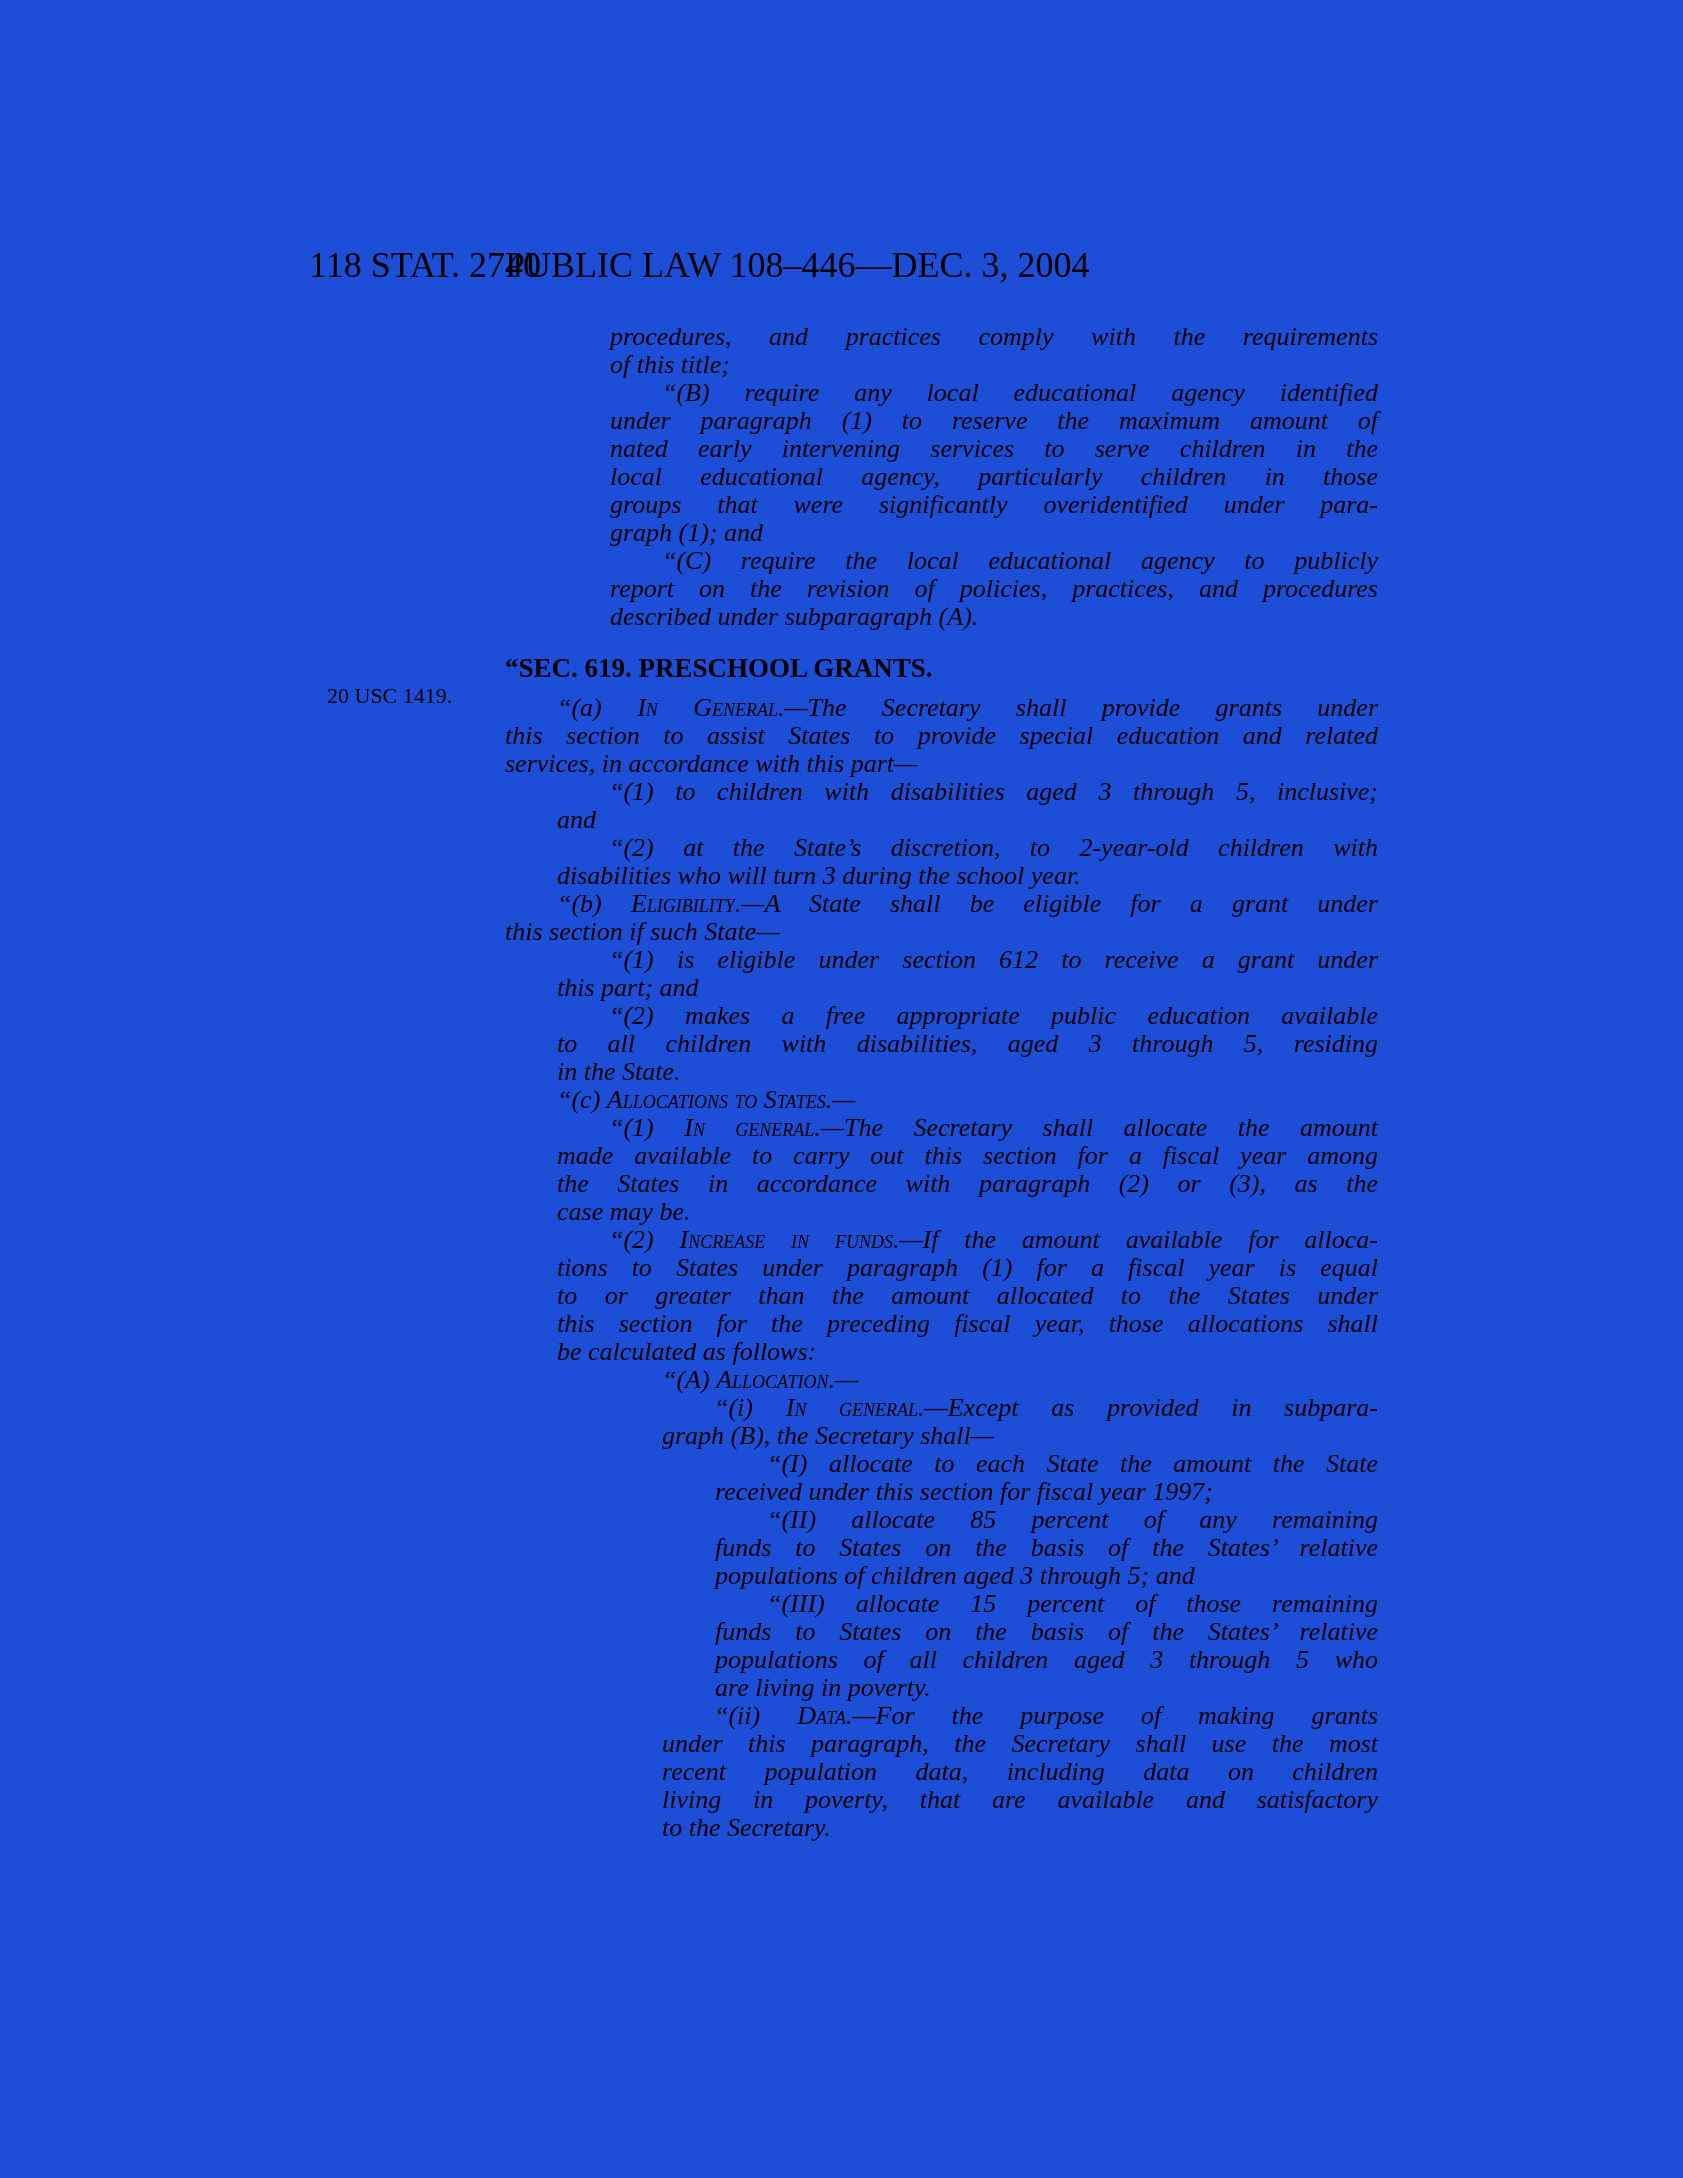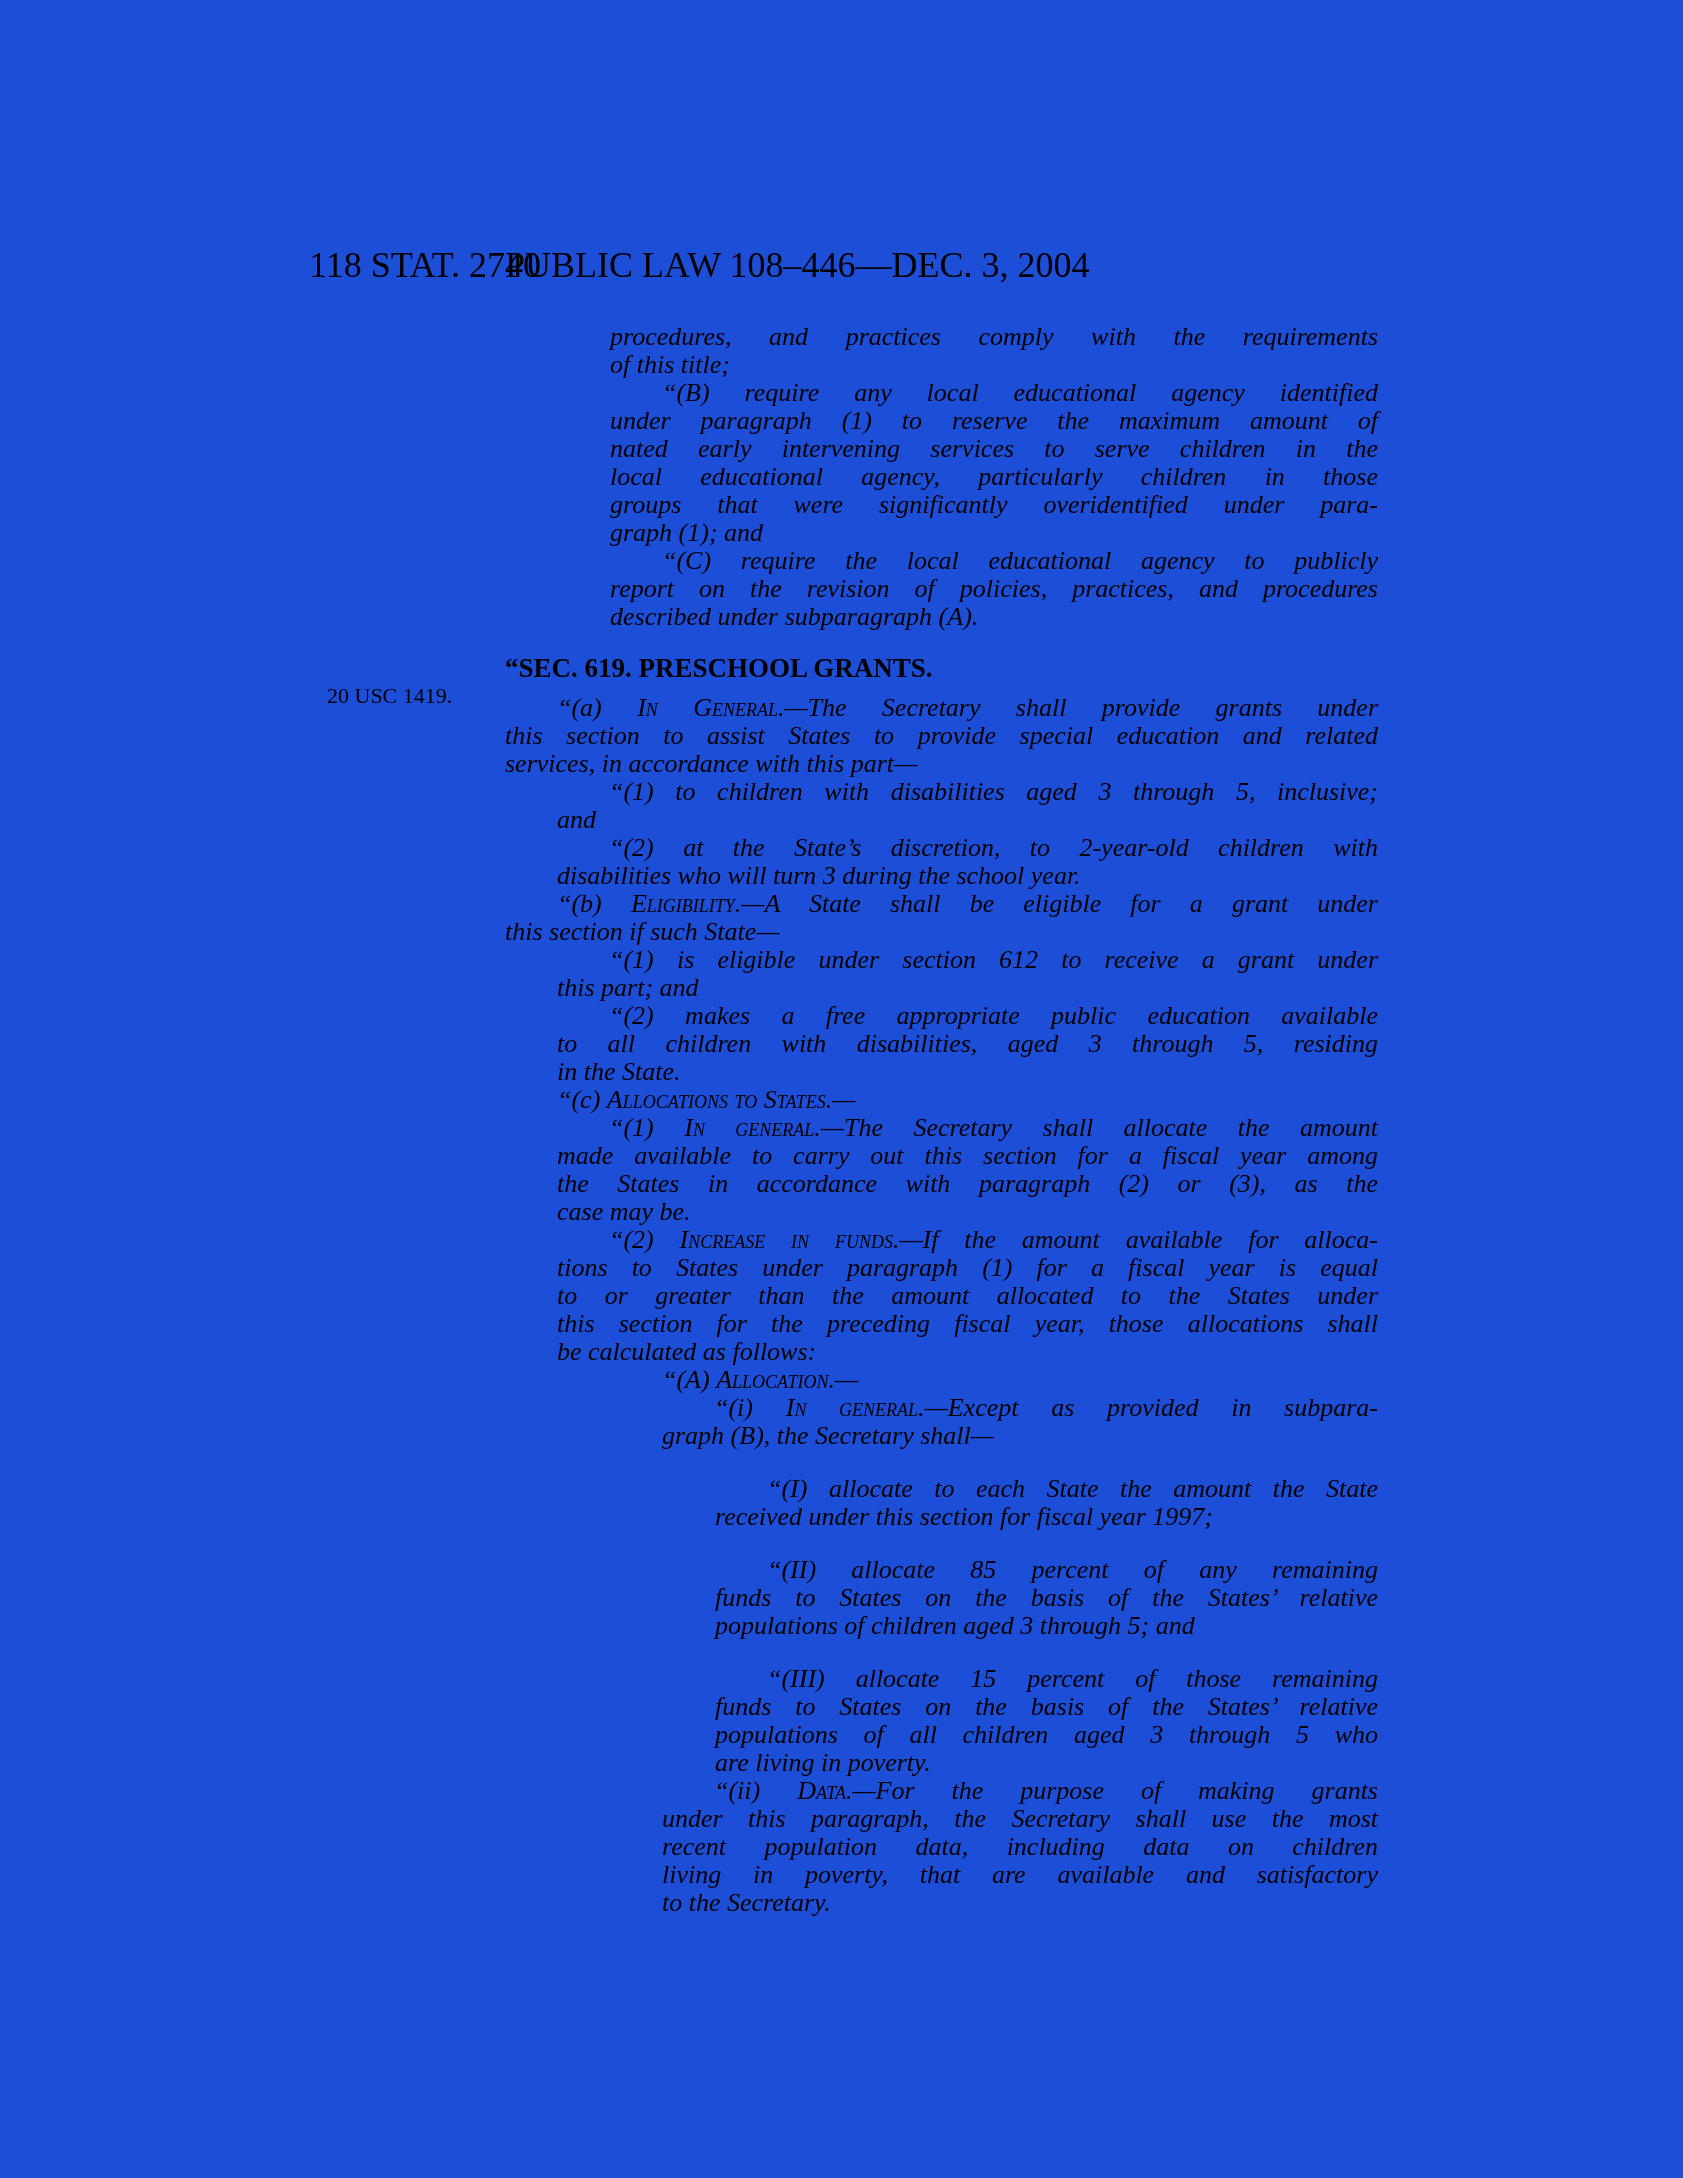--- a/index.html
+++ b/index.html
@@ -27,21 +27,21 @@
     font-size:26px; line-height:28px;
   }
   .section-heading {
     font-weight:bold; font-size:27px; line-height:30px;
     margin-top:22px; margin-bottom:11px;
   }
   .para.p0 { padding-left:0; }
   .para.p1 { padding-left:52px; }
   .para.p2 { padding-left:105px; }
   .para.p3 { padding-left:157px; }
-  .para.p4 { padding-left:210px;margin-top:25px; }
+  .para.p4 { padding-left:210px; }
   .line { text-align:justify; text-align-last:justify;font-style:italic; }
   .line.last { text-align-last:left; }
   .line.first { text-indent:52px; }
   .sc { font-variant:small-caps; }
 </style>
 </head>
 <body>
 
 <div class="page">
 

